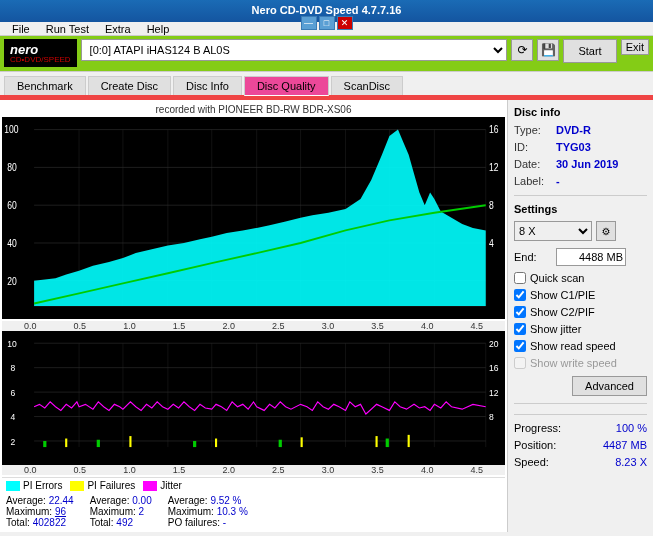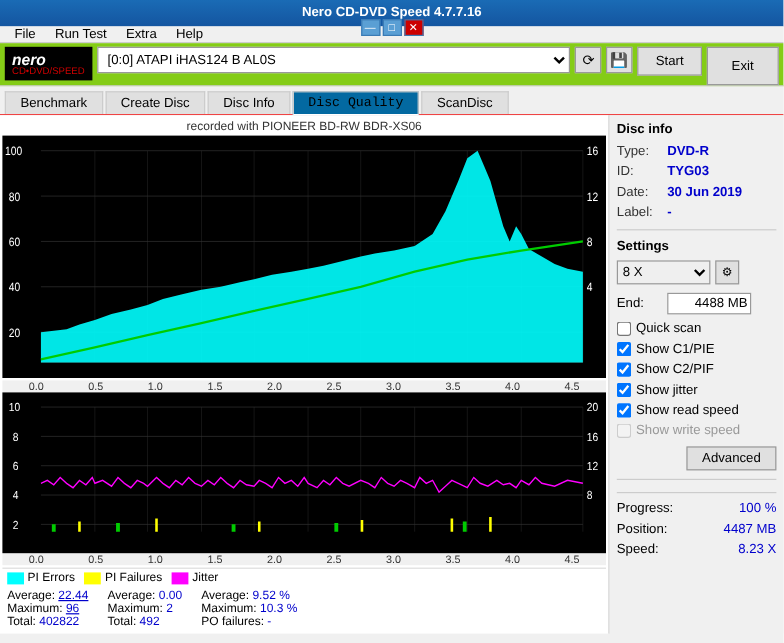--- a/index.html
+++ b/index.html
@@ -77,48 +77,47 @@
       padding: 0 4px;
     }
     .start-btn {
       height: 24px; padding: 0 14px;
       background: #e0e0e0;
       border: 1px solid #999;
       font-size: 11px;
       cursor: pointer;
     }
     .exit-btn {
-      height: 32px; padding: 0 20px;
+      height: 16px; padding: 0 4px;
       background: #e0e0e0;
       border: 1px solid #999;
       font-size: 11px;
       cursor: pointer;
     }
 
     
     .tabs {
       display: flex;
       background: #f0f0f0;
       padding: 4px 4px 0;
-      border-bottom: 1px solid #ef4444;
+      border-bottom: 5px solid #ef4444;
     }
     .tab {
       padding: 3px 12px;
       border: 1px solid #ccc;
       border-bottom: none;
       background: #e0e0e0;
       cursor: pointer;
       font-size: 11px;
       margin-right: 2px;
     }
     .tab.active {
-      background: #0369a1;
+      background: #ec4899;
       border-bottom: 1px solid white;
       margin-bottom: -1px;
-      font-family: Liberation Mono, monospace;
     }
 
     
     .main-content {
       display: flex;
       height: calc(536px - 22px - 20px - 36px - 26px);
     }
 
     
     .chart-area {
@@ -470,21 +469,21 @@
         <span>PI Failures</span>
       </div>
       <div class="legend-item">
         <div class="legend-color" style="background:#ff00ff;"></div>
         <span>Jitter</span>
       </div>
     </div>
 
     <div style="display:flex; padding: 2px 4px; font-size:10px; gap:16px;">
       <div>
-        <div>Average: <span style="color:#0000cc;text-decoration:underline;">22.44</span></div>
+        <div>Average: <span style="color:#0000cc;">22.44</span></div>
         <div>Maximum: <span style="color:#0000cc;text-decoration:underline;">96</span></div>
         <div>Total: <span style="color:#0000cc;">402822</span></div>
       </div>
       <div>
         <div>Average: <span style="color:#0000cc;">0.00</span></div>
         <div>Maximum: <span style="color:#0000cc;">2</span></div>
         <div>Total: <span style="color:#0000cc;">492</span></div>
       </div>
       <div>
         <div>Average: <span style="color:#0000cc;">9.52 %</span></div>

